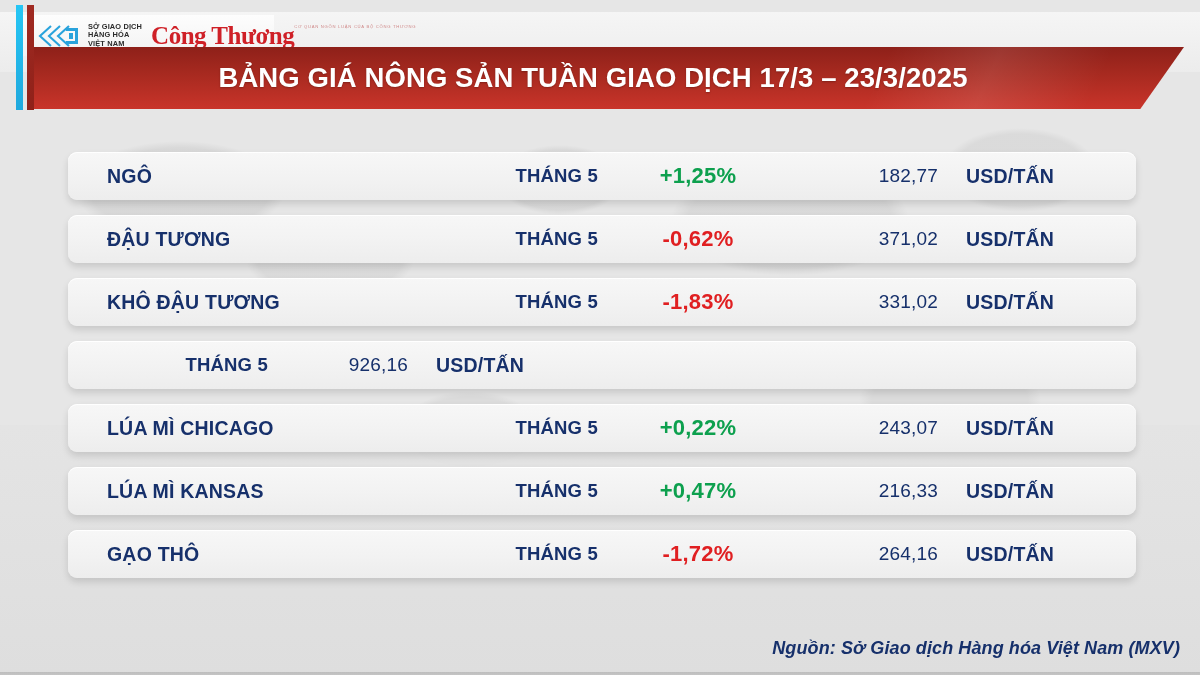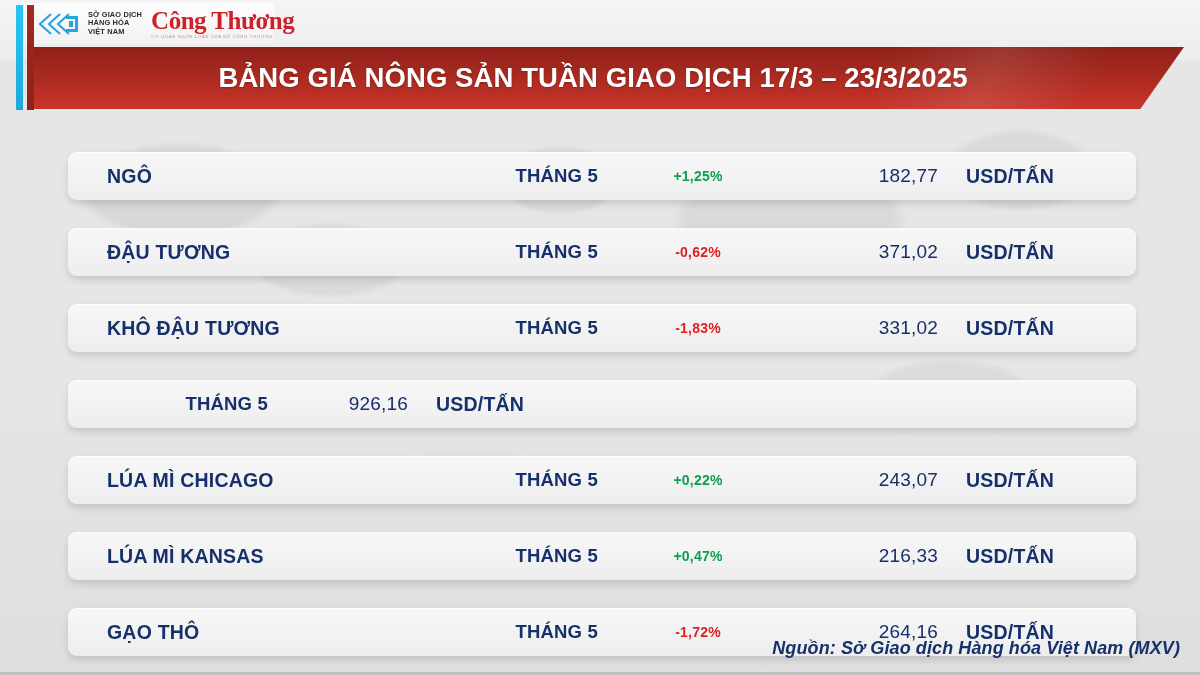--- a/index.html
+++ b/index.html
@@ -56,21 +56,21 @@
       linear-gradient(180deg, rgba(228,228,228,1) 0%, rgba(222,222,222,1) 100%);
     background-position: 0 -440px, 0 -440px, 0 -440px, 0 -440px, 0 -440px, 0 -440px,
                          0 -440px, 0 -440px, 0 -440px, 0 -440px, 0 -440px, 0 0;
     opacity: .95;
     pointer-events: none;
   }
 
   
   .topbar {
     position: absolute;
-    left: 0; top: 0;
+    left: 0; top: 12px;
     width: 1200px; height: 60px;
     background: linear-gradient(180deg,#f5f5f5 0%, #ececec 100%);
     z-index: 5;
   }
   .logo-plate {
     position: absolute;
     left: 22px; top: 3px;
     width: 252px; height: 41px;
     background: linear-gradient(180deg,#fdfdfd 0%, #f2f2f2 100%);
     display: flex;
@@ -84,21 +84,21 @@
     color: #2b2b2b;
     font-size: 7.4px;
     line-height: 8.6px;
     font-weight: bold;
     letter-spacing: .15px;
     white-space: nowrap;
   }
   .ct-logo {
     margin-left: 9px;
     display: flex;
-    flex-direction: column;
+    flex-direction: row;
     justify-content: center;
   }
   .ct-word {
     font-family: "Liberation Serif", serif;
     font-weight: bold;
     font-size: 25px;
     line-height: 25px;
     color: #cf2027;
     letter-spacing: -.5px;
     white-space: nowrap;
@@ -161,21 +161,21 @@
   
   .rows {
     position: absolute;
     left: 68px; top: 152px;
     width: 1068px;
     z-index: 4;
   }
   .row {
     position: relative;
     height: 48px;
-    margin-bottom: 28px;
+    margin-bottom: 15px;
     background: linear-gradient(180deg,#f7f7f7 0%, #f2f2f2 55%, #ededed 100%);
     border-radius: 9px;
     box-shadow: 0 4px 7px rgba(0,0,0,.13), 0 1px 0 rgba(255,255,255,.9) inset;
     display: flex;
     align-items: center;
     box-sizing: border-box;
   }
   .c-name {
     width: 330px;
     padding-left: 39px;
@@ -190,21 +190,21 @@
     width: 200px;
     text-align: right;
     color: #16306b;
     font-size: 18.5px;
     font-weight: bold;
     letter-spacing: .2px;
   }
   .c-change {
     width: 200px;
     text-align: center;
-    font-size: 14px;
+    font-size: 22px;
     font-weight: bold;
     letter-spacing: .2px;
   }
   .c-change.up   { color: #0da04e; }
   .c-change.down { color: #e01f21; }
   .c-price {
     width: 140px;
     text-align: right;
     color: #16306b;
     font-size: 19px;

